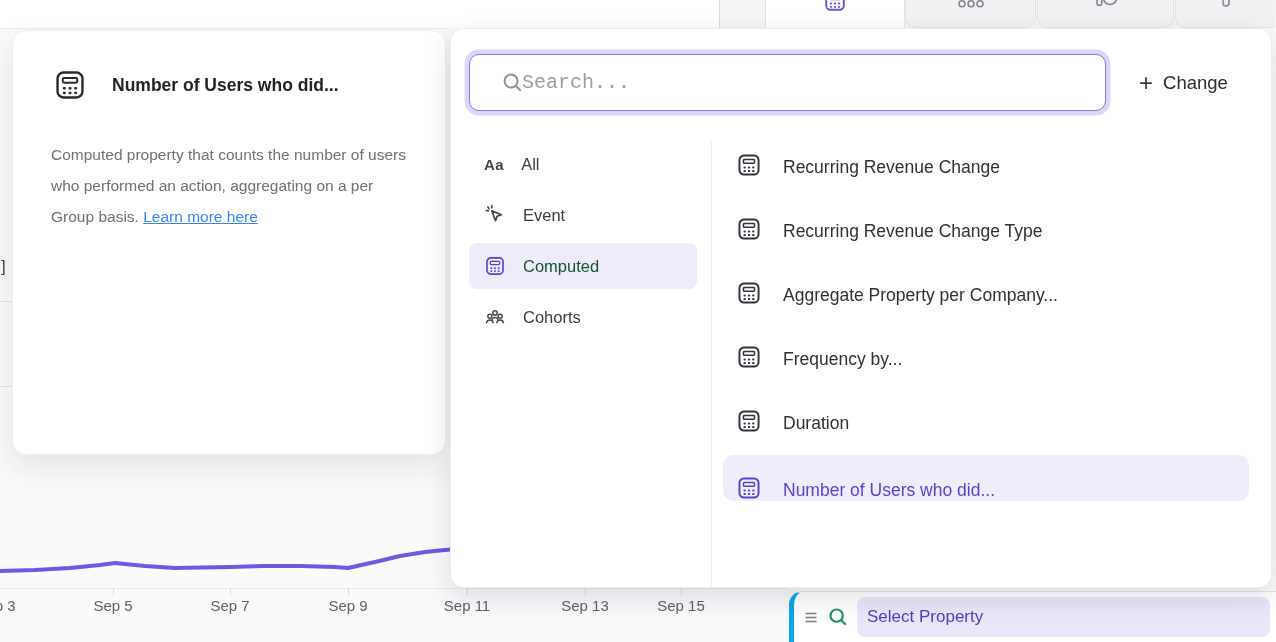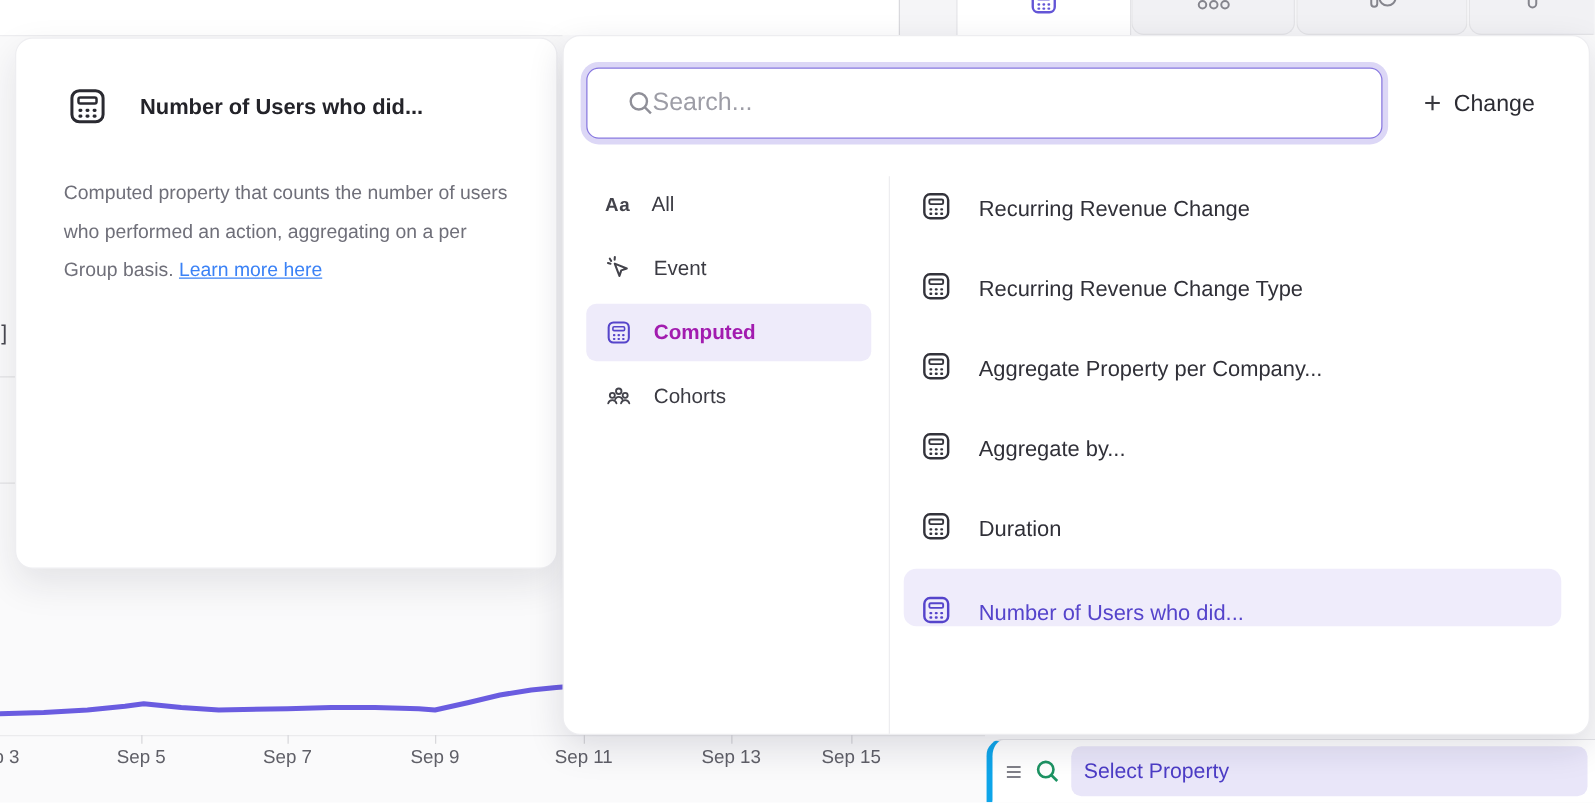--- a/index.html
+++ b/index.html
@@ -36,31 +36,31 @@
   .card-head{display:flex;align-items:center;gap:25px;padding:37px 0 0 40px;}
   .card-title{font-size:17.5px;font-weight:700;color:#232329;}
   .card-body{margin:37px 38px 0 38px;width:358px;font-size:15.5px;line-height:31px;color:#6f6f79;}
   .card-body a{color:#3b82f6;text-decoration:underline;}
   
   .panel{position:absolute;left:450px;top:28px;width:822px;height:560px;background:#fff;border:1px solid #ededf0;
     border-radius:14px;box-shadow:0 10px 28px rgba(25,25,55,.13);z-index:4;box-sizing:border-box;}
   .search-wrap{position:absolute;left:18px;top:25px;width:637px;height:57px;}
   .search-input{width:100%;height:100%;box-sizing:border-box;border:1.6px solid #8878e0;border-radius:10px;
     box-shadow:0 0 0 4.5px #dcd7f6;padding:0 14px 0 52px;font-size:20px;color:#a16207;outline:none;
-    font-family:Liberation Sans, sans-serif;}
+    font-family:Liberation Mono, monospace;}
   .search-input::placeholder{color:#9d9da6;}
   .search-glyph{position:absolute;left:32px;top:17px;pointer-events:none;}
   .create-btn{position:absolute;left:688px;top:40px;height:28px;display:flex;align-items:center;gap:10px;cursor:pointer;}
   .create-plus{font-size:24px;font-weight:400;color:#3a3a40;line-height:1;}
   .create-label{font-size:18.5px;font-weight:500;color:#2c2c33;}
   .cats{position:absolute;left:18px;top:112px;width:228px;display:flex;flex-direction:column;gap:5px;}
   .cat{height:46px;display:flex;align-items:center;gap:17px;padding-left:15px;border-radius:8px;color:#43434b;cursor:pointer;}
   .cat .lbl{font-size:16.5px;color:#3b3b43;}
   .cat.selected{background:#eeebfa;color:#5645ca;}
-  .cat.selected .lbl{color:#a21caf;font-weight:700;}
+  .cat.selected .lbl{color:#14532d;font-weight:400;}
   .aa{font-size:15px;font-weight:600;letter-spacing:.5px;}
   .vdiv{position:absolute;left:260px;top:112px;width:1px;height:446px;background:#ededf0;}
   .plist{position:absolute;left:272px;top:109px;width:526px;display:flex;flex-direction:column;gap:24px;}
   .pitem{height:40px;display:flex;align-items:flex-end;gap:21px;padding-left:13px;border-radius:10px;color:#33333b;cursor:pointer;}
   .pitem .lbl{font-size:17.5px;font-weight:500;color:#303038;}
   .pitem.selected{height:46px;margin:-3px 0;background:#efecfb;color:#5544cb;}
   .pitem.selected .lbl{color:#5544cb;}
   .icon{flex:0 0 auto;display:block;}
 </style>
 </head>
@@ -252,21 +252,21 @@
     <div class="pitem">
       <svg class="icon" width="26" height="26" viewBox="0 0 24 24">
           <use href="#calc-sym"></use>
         </svg>
       <span class="lbl">Aggregate Property per Company...</span>
     </div>
     <div class="pitem">
       <svg class="icon" width="26" height="26" viewBox="0 0 24 24">
           <use href="#calc-sym"></use>
         </svg>
-      <span class="lbl">Aggregate by...</span>
+      <span class="lbl">Frequency by...</span>
     </div>
     <div class="pitem">
       <svg class="icon" width="26" height="26" viewBox="0 0 24 24">
           <use href="#calc-sym"></use>
         </svg>
       <span class="lbl">Duration</span>
     </div>
     <div class="pitem selected">
       <svg class="icon" width="26" height="26" viewBox="0 0 24 24">
           <use href="#calc-sym"></use>

